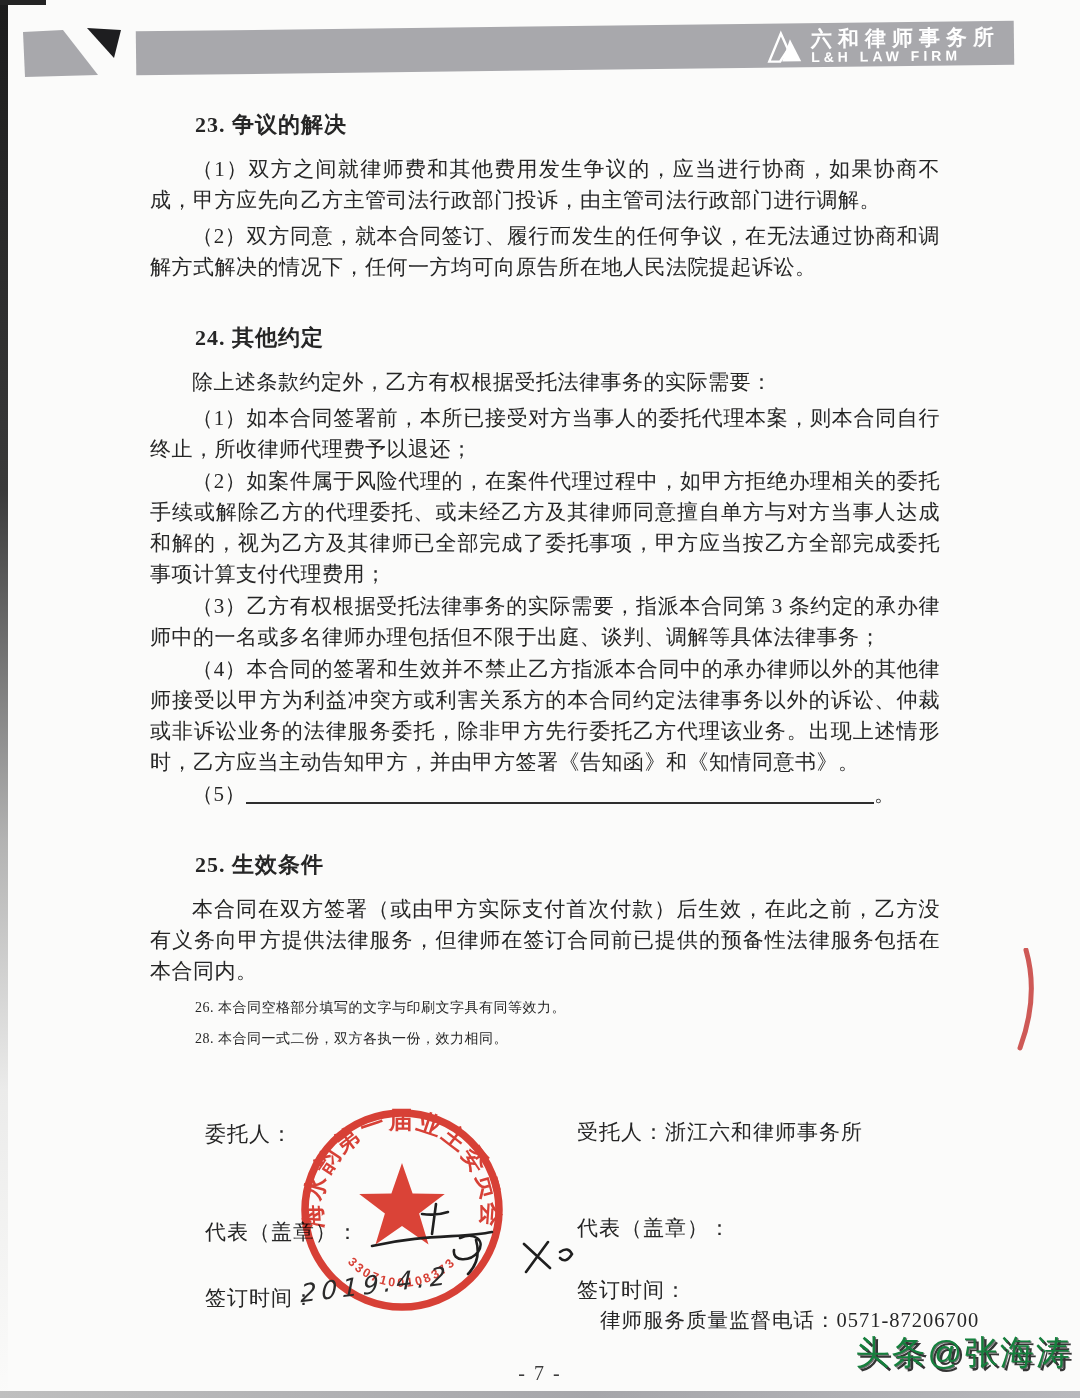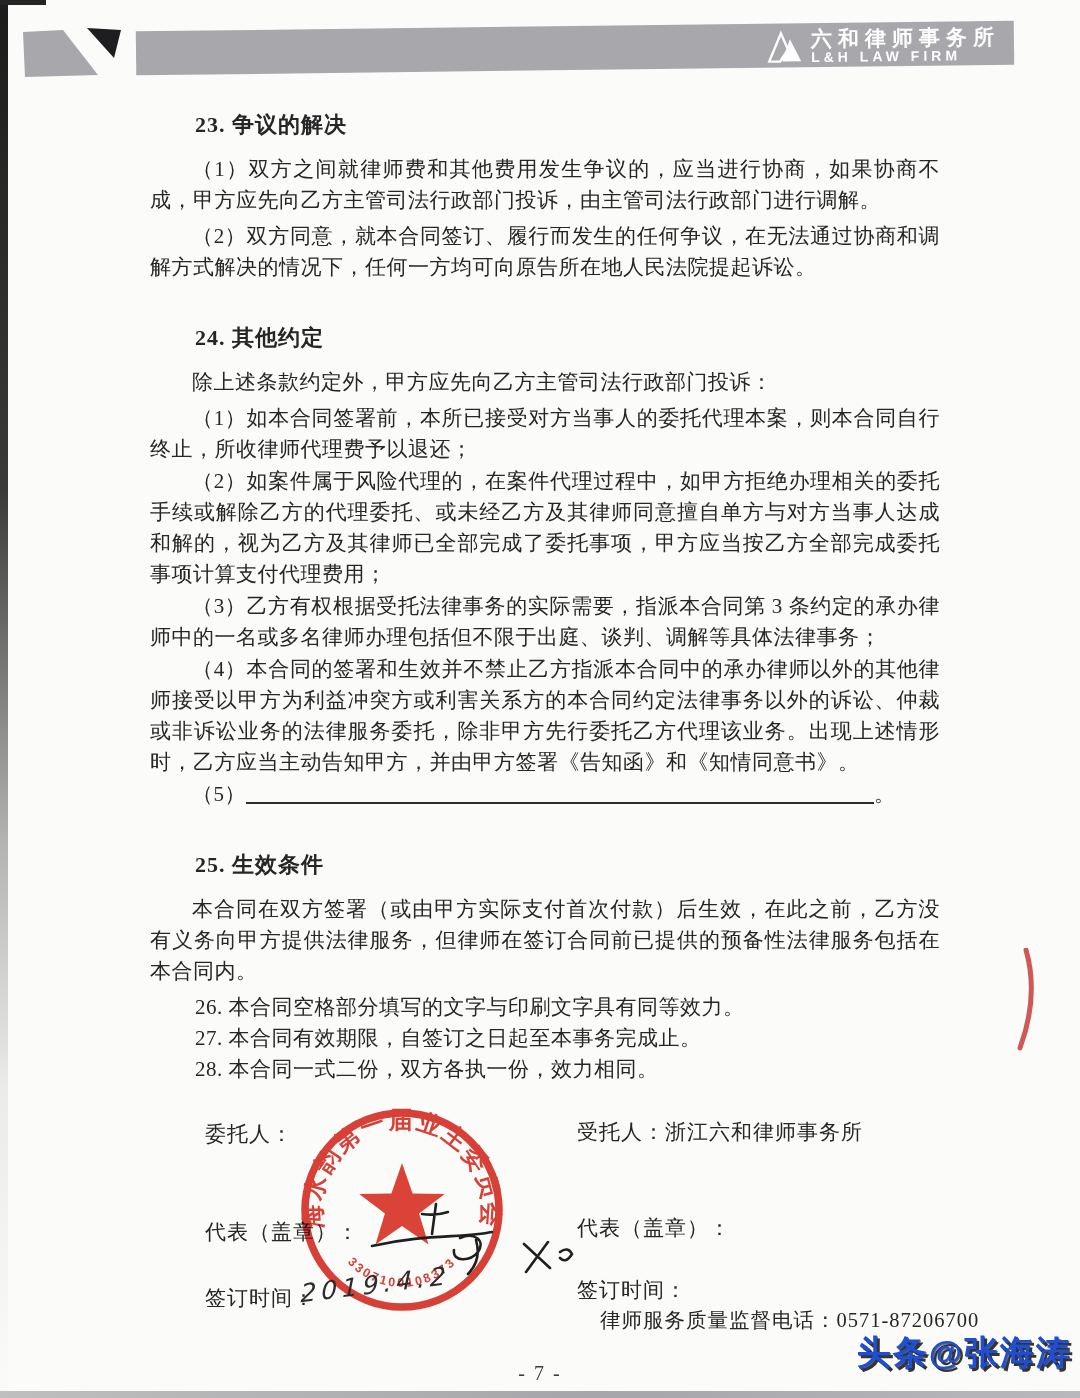--- a/index.html
+++ b/index.html
@@ -43,21 +43,21 @@
   .content { position:absolute; left:150px; top:98px; width:790px; }
   .sec-title { font-size:22px; font-weight:bold; margin:40px 0 14px 45px; letter-spacing:1px; }
   .sec-title.first { margin-top:12px; }
   .para { font-size:21px; line-height:31px; text-indent:2em; margin-bottom:5px; text-align:justify; letter-spacing:.5px; }
   .clause { margin-bottom:1px; }
   .uline { text-decoration-thickness:1.6px; text-underline-offset:5px; }
   .blank-line {
     display:inline-block; width:628px; height:1em;
     border-bottom:2px solid #2e2e2e; margin-bottom:-3px;
   }
-  .item { font-size:21px; line-height:31px; padding-left:45px; letter-spacing:.5px; }
+  .item { font-size:14px; line-height:31px; padding-left:45px; letter-spacing:.5px; }
 
   
   .sig-block { position:absolute; left:150px; top:1104px; width:800px; height:250px; font-size:21px; }
   .sig-row { position:absolute; white-space:nowrap; letter-spacing:1px;margin-left:7px; }
   .l-client { left:48px; top:16px; }
   .l-rep    { left:48px; top:114px; }
   .l-date   { left:48px; top:180px; }
   .r-firm   { left:420px; top:14px; }
   .r-rep    { left:420px; top:110px; }
   .r-date   { left:420px; top:172px; }
@@ -73,22 +73,22 @@
     transform:rotate(-7deg) skewX(-8deg); white-space:nowrap;
   }
 
   
   .edge-mark { position:absolute; left:1014px; top:948px; width:30px; height:104px; }
 
   
   .page-num { position:absolute; left:0; top:1362px; width:1080px; text-align:center; font-size:20px; color:#3c3c3c; letter-spacing:2px; }
   .watermark {
     position:absolute; right:8px; top:1330px;
-    font-family:"Liberation Sans", sans-serif; font-weight:bold;
-    font-size:34px; color:#1d4ed8; letter-spacing:2px;
+    font-family:"Liberation Sans", sans-serif; font-weight:normal;
+    font-size:34px; color:#15803d; letter-spacing:2px;
     text-shadow:3px 3px 0 #353535, 1px 1px 0 #6f6f6f;
   }
 </style>
 </head>
 <body>
 
 <div class="left-edge"></div>
 <div class="top-corner"></div>
 <div class="bottom-edge"></div>
 
@@ -111,32 +111,31 @@
   </div>
 </div>
 
 <div class="content">
 
   <div class="sec-title first">23. 争议的解决</div>
   <p class="para">（1）双方之间就律师费和其他费用发生争议的，应当进行协商，如果协商不成，甲方应先向乙方主管司法行政部门投诉，由主管司法行政部门进行调解。</p>
   <p class="para">（2）双方同意，就本合同签订、履行而发生的任何争议，在无法通过协商和调解方式解决的情况下，任何一方均可向原告所在地人民法院提起诉讼。</p>
 
   <div class="sec-title">24. 其他约定</div>
-  <p class="para">除上述条款约定外，甲方应先向乙方主管司法行政部门投诉：</p>
+  <p class="para">除上述条款约定外，乙方有权根据受托法律事务的实际需要：</p>
   <p class="para clause"><span>（1）</span><span class="uline">如本合同签署前，本所已接受对方当事人的委托代理本案，则本合同自行终止，所收律师代理费予以退还；</span></p>
   <p class="para clause"><span>（2）</span><span class="uline">如案件属于风险代理的，在案件代理过程中，如甲方拒绝办理相关的委托手续或解除乙方的代理委托、或未经乙方及其律师同意擅自单方与对方当事人达成和解的，视为乙方及其律师已全部完成了委托事项，甲方应当按乙方全部完成委托事项计算支付代理费用；</span></p>
   <p class="para clause"><span>（3）</span><span class="uline">乙方有权根据受托法律事务的实际需要，指派本合同第 3 条约定的承办律师中的一名或多名律师办理包括但不限于出庭、谈判、调解等具体法律事务；</span></p>
   <p class="para clause"><span>（4）</span><span class="uline">本合同的签署和生效并不禁止乙方指派本合同中的承办律师以外的其他律师接受以甲方为利益冲突方或利害关系方的本合同约定法律事务以外的诉讼、仲裁或非诉讼业务的法律服务委托，除非甲方先行委托乙方代理该业务。出现上述情形时，乙方应当主动告知甲方，并由甲方签署《告知函》和《知情同意书》</span><span>。</span></p>
   <p class="para clause"><span>（5）</span><span class="blank-line"></span><span>。</span></p>
 
   <div class="sec-title">25. 生效条件</div>
   <p class="para">本合同在双方签署（或由甲方实际支付首次付款）后生效，在此之前，乙方没有义务向甲方提供法律服务，但律师在签订合同前已提供的预备性法律服务包括在本合同内。</p>
 
   <p class="item">26. 本合同空格部分填写的文字与印刷文字具有同等效力。</p>
-  <p class="item">27. 本合同有效期限，自签订之日起至本事务完成止。</p>
   <p class="item">28. 本合同一式二份，双方各执一份，效力相同。</p>
 </div>
 
 <div class="sig-block">
 
   <div class="sig-row l-client">委托人：</div>
   <div class="sig-row l-rep">代表（盖章）：</div>
   <div class="sig-row l-date">签订时间：</div>
 
   <div class="sig-row r-firm"><span>受托人：</span><span>浙江六和律师事务所</span></div>

